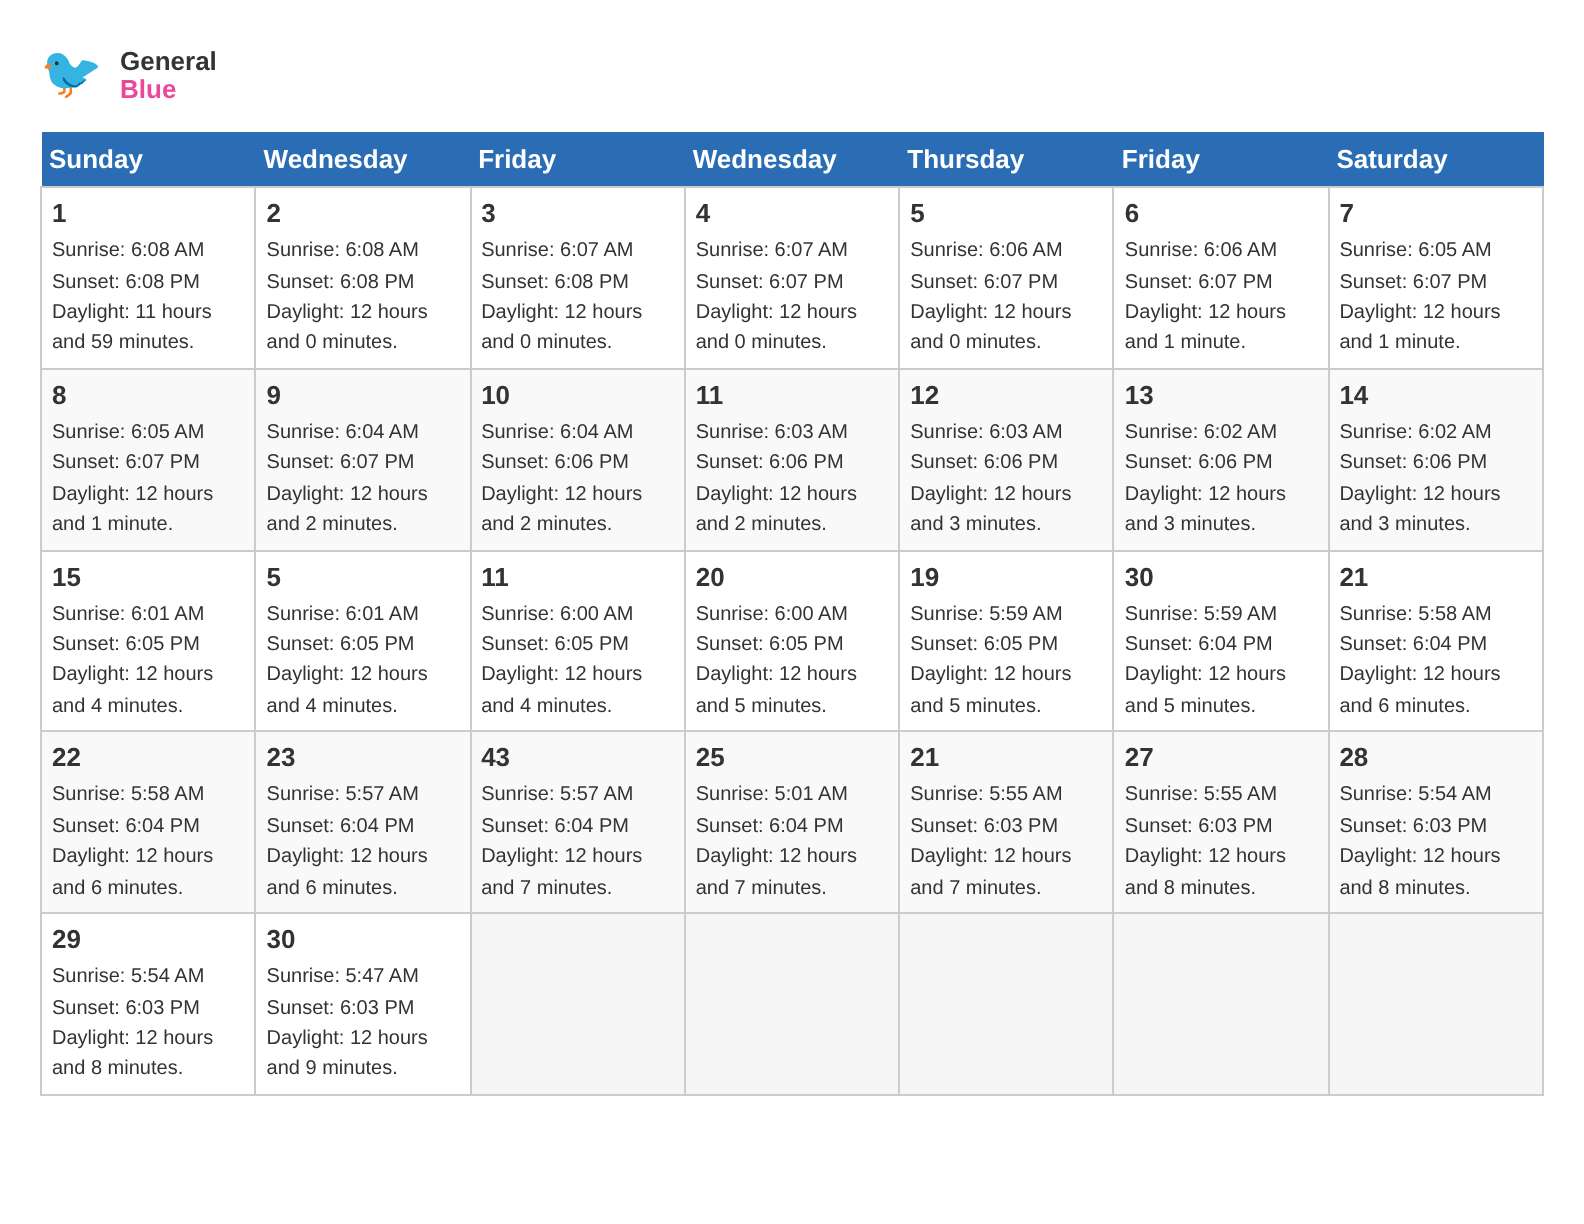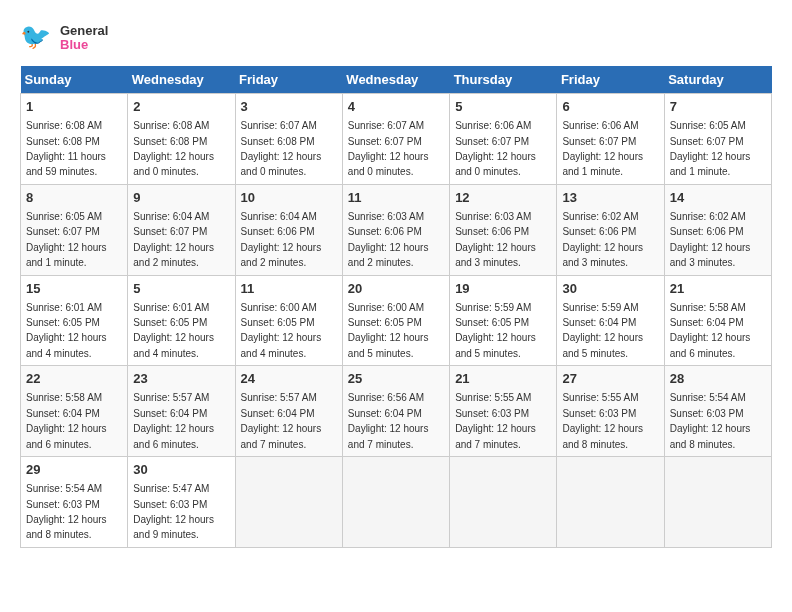--- a/index.html
+++ b/index.html
@@ -256,28 +256,28 @@
         <span class="day-info">Sunset: 6:04 PM</span><br>
         <span class="day-info">Daylight: 12 hours and 6 minutes.</span>
       </td>
         <td>
         <span class="day-num">23</span>
         <span class="day-info">Sunrise: 5:57 AM</span><br>
         <span class="day-info">Sunset: 6:04 PM</span><br>
         <span class="day-info">Daylight: 12 hours and 6 minutes.</span>
       </td>
         <td>
-        <span class="day-num">24</span>
+        <span class="day-num">43</span>
         <span class="day-info">Sunrise: 5:57 AM</span><br>
         <span class="day-info">Sunset: 6:04 PM</span><br>
         <span class="day-info">Daylight: 12 hours and 7 minutes.</span>
       </td>
         <td>
         <span class="day-num">25</span>
-        <span class="day-info">Sunrise: 6:56 AM</span><br>
+        <span class="day-info">Sunrise: 5:01 AM</span><br>
         <span class="day-info">Sunset: 6:04 PM</span><br>
         <span class="day-info">Daylight: 12 hours and 7 minutes.</span>
       </td>
         <td>
         <span class="day-num">21</span>
         <span class="day-info">Sunrise: 5:55 AM</span><br>
         <span class="day-info">Sunset: 6:03 PM</span><br>
         <span class="day-info">Daylight: 12 hours and 7 minutes.</span>
       </td>
         <td>

